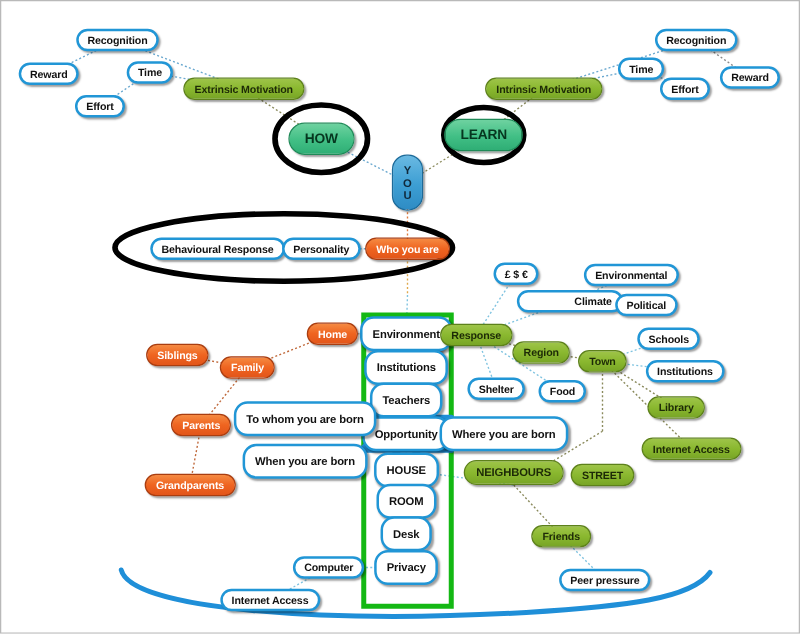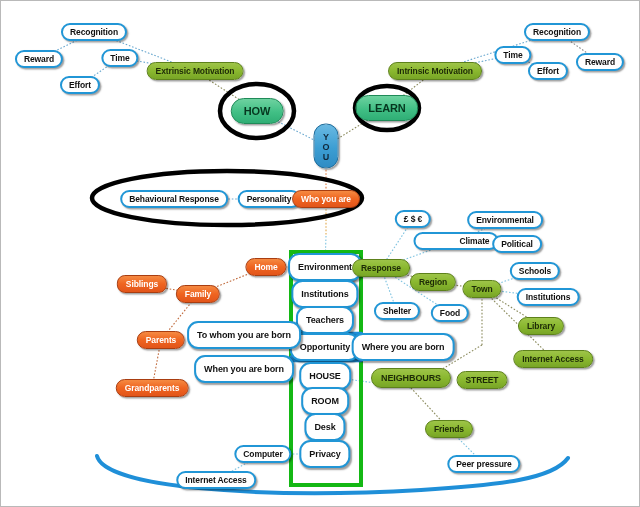--- a/index.html
+++ b/index.html
@@ -175,34 +175,34 @@
         <span>O</span>
         <span>U</span>
       </div>
       <div class="node n-emerald" style="left: 386px; top: 107px;">LEARN</div>
       <div class="node n-olive" style="left: 434px; top: 70px;">Intrinsic Motivation</div>
       <div class="node n-blue" style="left: 556px; top: 31px;">Recognition</div>
       <div class="node n-blue" style="left: 512px; top: 54px;">Time</div>
       <div class="node n-blue" style="left: 547px; top: 70px;">Effort</div>
       <div class="node n-blue" style="left: 599px; top: 61px;">Reward</div>
       <div class="node n-blue" style="left: 173px; top: 198px;">Behavioural Response</div>
-      <div class="node n-blue" style="left: 268px; top: 198px;">Personality</div>
+      <div class="node n-blue" style="left: 256px; top: 198px;">Personality</div>
       <div class="node n-orange" style="left: 325px; top: 198px;">Who you are</div>
       <div class="node n-gold" style="left: 325px; top: 235px;">CONTEXT</div>
       <div class="node n-blue-big" style="left: 324px; top: 266px;">Environment</div>
       <div class="node n-blue-big" style="left: 324px; top: 293px;">Institutions</div>
       <div class="node n-blue-big" style="left: 324px; top: 319px;">Teachers</div>
       <div class="node n-blue-big" style="left: 324px; top: 346px;">Opportunity</div>
       <div class="node n-blue-big" style="left: 324px; top: 375px;">HOUSE</div>
       <div class="node n-blue-big" style="left: 324px; top: 400px;">ROOM</div>
       <div class="node n-blue-big" style="left: 324px; top: 426px;">Desk</div>
       <div class="node n-blue-big" style="left: 324px; top: 453px;">Privacy</div>
       <div class="node n-orange" style="left: 265px; top: 266px;">Home</div>
       <div class="node n-orange" style="left: 197px; top: 293px;">Family</div>
-      <div class="node n-orange" style="left: 141px; top: 283px; border-radius: 8px;">Siblings</div>
+      <div class="node n-orange" style="left: 141px; top: 283px;">Siblings</div>
       <div class="node n-orange" style="left: 160px; top: 339px;">Parents</div>
       <div class="node n-orange" style="left: 151px; top: 387px;">Grandparents</div>
       <div class="node n-blue-big" style="left: 243px; top: 334px;">To whom you are born</div>
       <div class="node n-blue-big" style="left: 243px; top: 368px;">When you are born</div>
       <div class="node n-blue-big" style="left: 402px; top: 346px;">Where you are born</div>
       <div class="node n-olive" style="left: 380px; top: 267px;">Response</div>
       <div class="node n-blue" style="left: 412px; top: 218px;">£ $ €</div>
       <div class="node n-blue" style="left: 455px; top: 240px; padding-left: 44px;">Climate</div>
       <div class="node n-blue" style="left: 504px; top: 219px;">Environmental</div>
       <div class="node n-blue" style="left: 516px; top: 243px;">Political</div>

